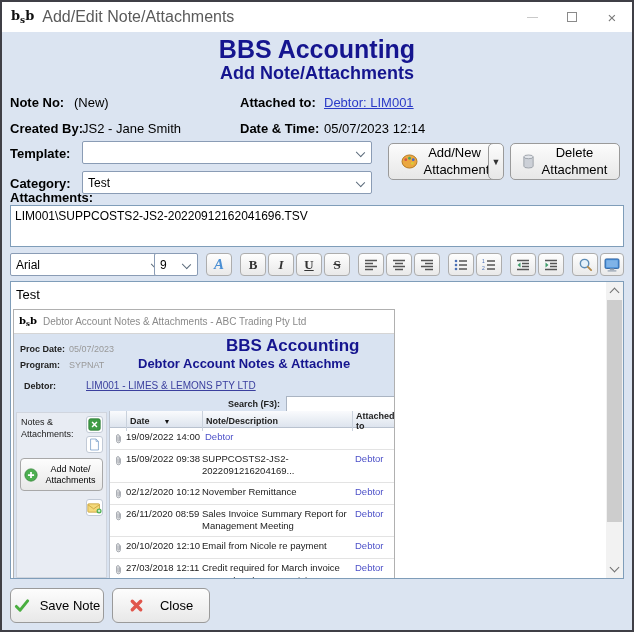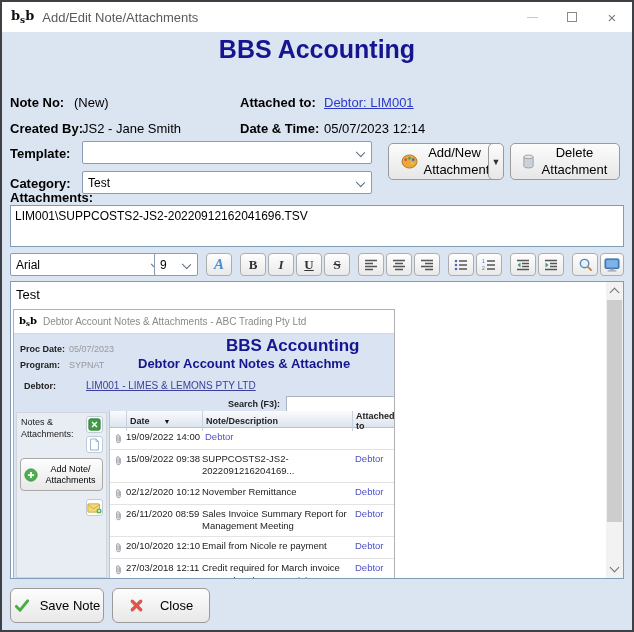--- a/index.html
+++ b/index.html
@@ -3,21 +3,21 @@
 <meta charset="utf-8">
 <style>
   * { box-sizing: border-box; margin: 0; padding: 0; }
   body { font-family: "Liberation Sans", sans-serif; background: #fff; }
   .window { position: relative; width: 634px; height: 632px; border: 2px solid #3f3f46; background: #dbe4f1; overflow: hidden; }
 
   
   .titlebar { position: absolute; top: 0; left: 0; right: 0; height: 30px; background: #fff; display: flex; align-items: center; }
   .applogo { font-family: "DejaVu Serif", serif; font-weight: 700; font-size: 13px; color: #111; margin-left: 9px; line-height: 1; }
   .applogo .s { font-size: 9px; vertical-align: -3px; }
-  .titletext { font-size: 13px; color: #5a5a5a; margin-left: 8px; }
+  .titletext { font-size: 16px; color: #5a5a5a; margin-left: 8px; }
   .winbtns { position: absolute; right: 0; top: 0; height: 30px; display: flex; }
   .winbtn { width: 40px; height: 30px; display: flex; align-items: center; justify-content: center; cursor: default; }
   .winbtn .dash { width: 11px; height: 1px; background: #c9c9c9; }
   .winbtn .box { width: 10px; height: 10px; border: 1px solid #8a8a8a; }
   .winbtn .x { font-size: 15px; color: #7a7a7a; line-height: 1; }
 
   
   .apptitle { position: absolute; top: 33px; left: 0; right: 0; text-align: center; font-size: 25px; font-weight: 700; color: #15158f; }
   .appsub  { position: absolute; top: 61px; left: 0; right: 0; text-align: center; font-size: 18px; font-weight: 700; color: #15158f; }
 
@@ -98,20 +98,21 @@
       <div class="winbtn">
           <span class="box"></span>
         </div>
       <div class="winbtn">
           <span class="x">×</span>
         </div>
     </div>
   </div>
 
   <div class="apptitle">BBS Accounting</div>
+  <div class="appsub">Add Note/Attachments</div>
 
   <span class="lbl" style="left:8px; top:93px;">Note No:</span>
   <span class="val" style="left:72px; top:93px;">(New)</span>
   <span class="lbl" style="left:238px; top:93px;">Attached to:</span>
   <a class="link" style="left:322px; top:93px;">Debtor: LIM001</a>
 
   <span class="lbl" style="left:8px; top:119px;">Created By:</span>
   <span class="val" style="left:80px; top:119px;">JS2 - Jane Smith</span>
   <span class="lbl" style="left:238px; top:119px;">Date &amp; Time:</span>
   <span class="val" style="left:322px; top:119px;">05/07/2023 12:14</span>

